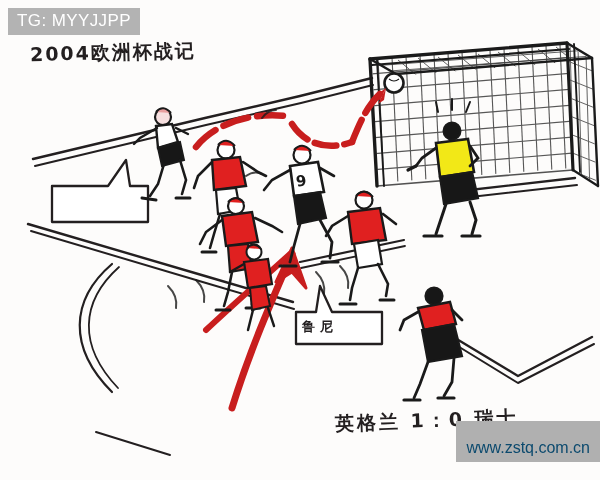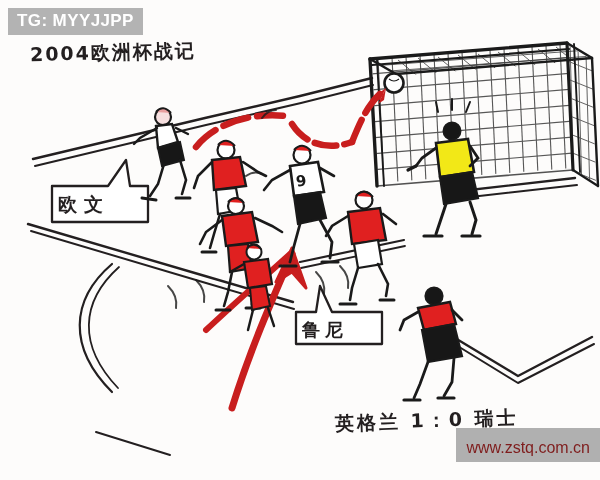--- a/index.html
+++ b/index.html
@@ -31,32 +31,31 @@
     top: 8px;
     background: #b3b3b3;
     color: #ffffff;
     font-size: 17px;
     line-height: 20px;
     padding: 3px 9px 4px 9px;
     letter-spacing: 0.4px;
     font-family: "Liberation Sans", sans-serif;
     z-index: 40;
     white-space: nowrap;
-    font-weight: bold;
   }
   
   #url-watermark {
     position: absolute;
     right: 0px;
     bottom: 18px;
     background: #b0b0b0;
-    color: #7f1d1d;
+    color: #0c4a6e;
     font-size: 16px;
     line-height: 20px;
-    padding: 10px 10px 4px 10px;
+    padding: 17px 10px 4px 10px;
     font-family: "Liberation Sans", sans-serif;
     z-index: 40;
     white-space: nowrap;
     text-align: center;
   }
   
   #zhihu-watermark {
     position: absolute;
     left: 370px;
     top: 398px;
@@ -87,21 +86,21 @@
   #label-owen {
     left: 58px;
     top: 192px;
     font-size: 19px;
     letter-spacing: 7px;
     font-weight: 600;
   }
   #label-rooney {
     left: 302px;
     top: 318px;
-    font-size: 18px;
+    font-size: 13px;
     letter-spacing: 5px;
     font-weight: 600;
   }
   #score-text {
     left: 335px;
     top: 408px;
     font-size: 19px;
     letter-spacing: 3px;
     transform: rotate(-2deg);
     font-weight: 600;
@@ -376,21 +375,20 @@
       <path d="M316 272 Q326 282 324 294"></path>
       <path d="M340 266 Q350 276 348 288"></path>
       <path d="M262 118 Q268 110 276 110"></path>
       <path d="M246 176 Q254 170 262 174"></path>
     </g>
 
   </svg>
 
   <div class="hand" id="title-text">2004欧洲杯战记</div>
 
-  <div class="hand" id="label-owen">欧文</div>
 
   <div class="hand" id="label-rooney">鲁尼</div>
 
   <div class="hand" id="score-text">英格兰 1：0 瑞士</div>
 
   <div class="hand" id="shirt-number">9</div>
 
   <div id="tg-banner">TG: MYYJJPP</div>
 
 

